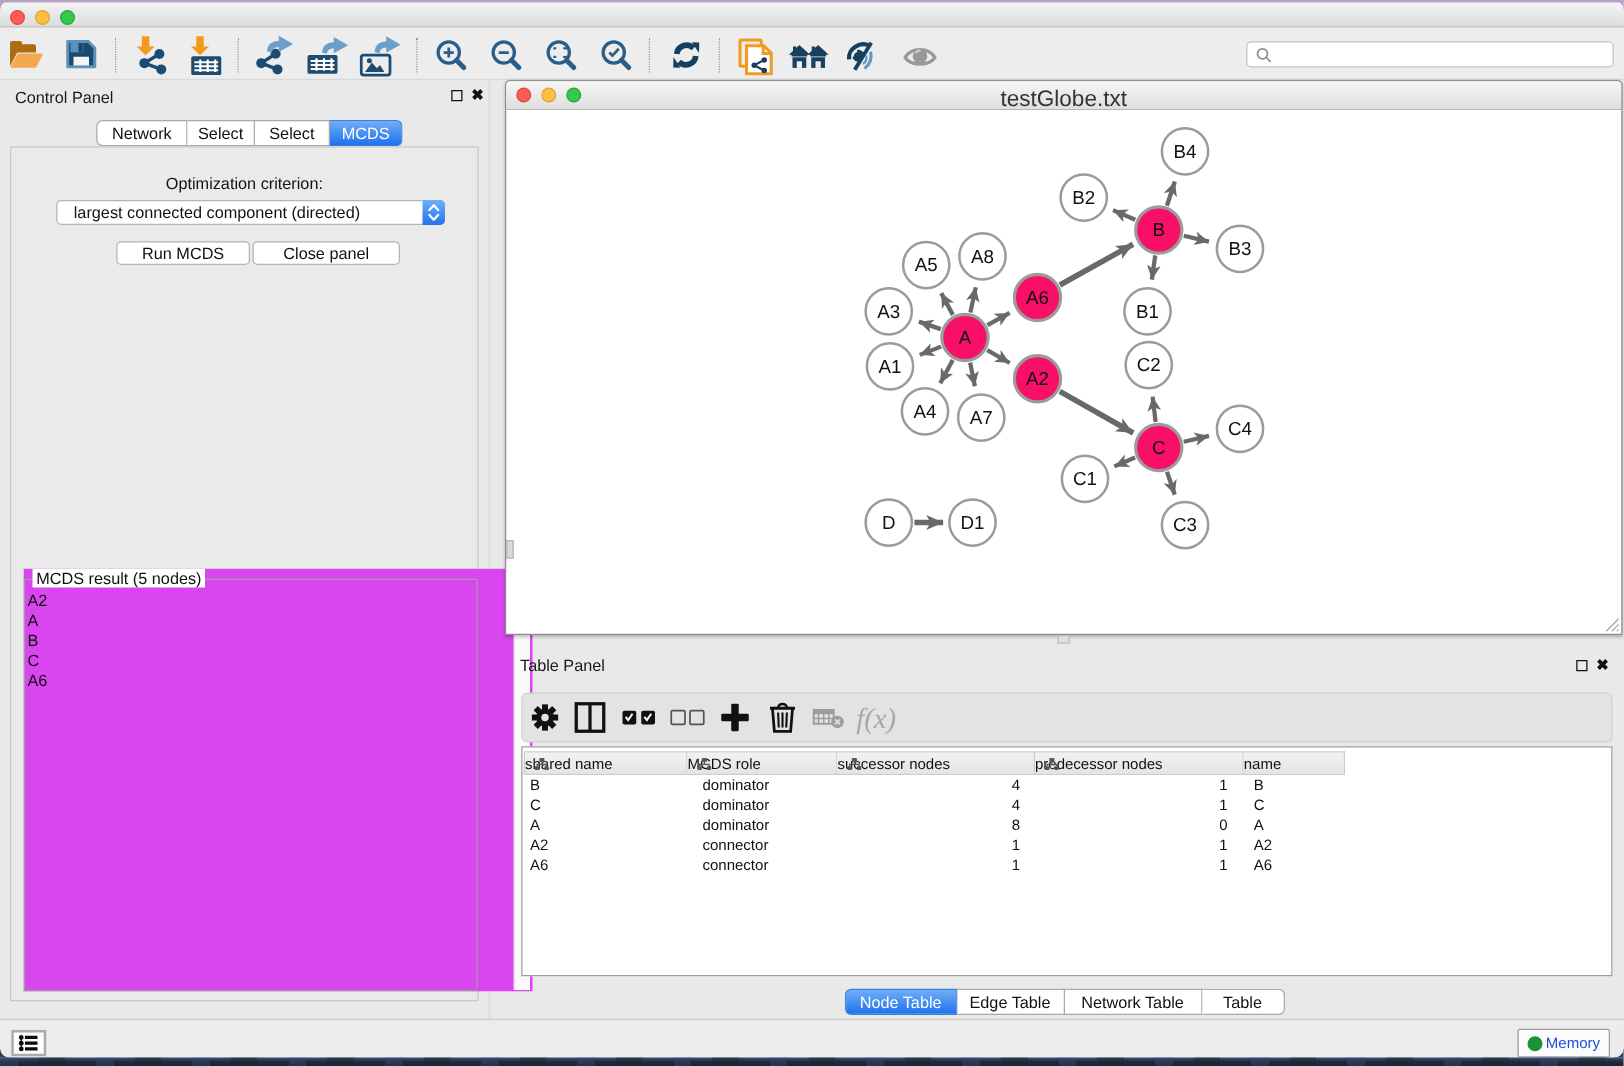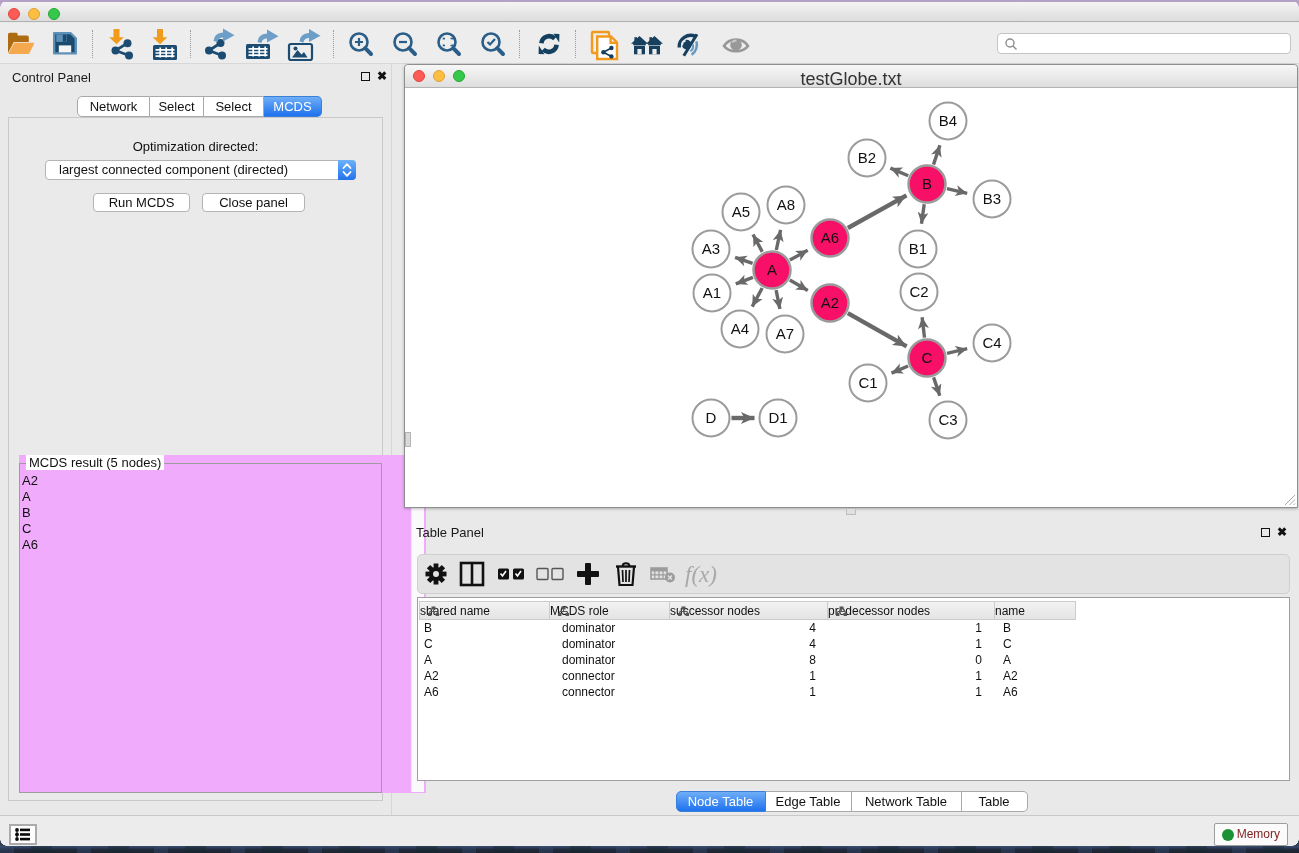--- a/index.html
+++ b/index.html
@@ -39,21 +39,21 @@
 #cp-body { position:absolute; left:8px; top:53px; width:375px; height:684px;
   border:1px solid #c9c9c9; background:#eaeaea; }
 #cp-body .optlbl { position:absolute; left:0; width:100%; top:21px; text-align:center; font-size:13px; color:#111;}
 #combo { position:absolute; left:36px; top:42px; width:311px; height:20px; background:#fff;
   border:1px solid #b4b4b4; border-radius:4px; font-size:13px; line-height:18px; padding-left:13px; color:#111;}
 #combo .step { position:absolute; right:-1px; top:-1px; width:18px; height:20px;
   background:linear-gradient(#6db1f9,#2273ec); border-radius:0 4px 4px 0; }
 .cpbtn { position:absolute; top:75px; height:19px; background:#fff; border:1px solid #b4b4b4;
   border-radius:4px; font-size:13px; text-align:center; line-height:17px; color:#111; }
 
-#mcds-list { position:absolute; left:10px; top:337px; width:407px; height:338px; background:#f0abfc; }
+#mcds-list { position:absolute; left:10px; top:337px; width:407px; height:338px; background:#d946ef; }
 #mcds-frame { position:absolute; left:0px; top:8px; width:363px; height:330px;
   border:1px solid #9d9d9d; }
 #mcds-legend { position:absolute; left:7px; top:0px; background:#fff; padding:0 3px;
   font-size:13px; color:#111; }
 #mcds-items { position:absolute; left:3px; top:18px; font-size:13px; color:#111; line-height:16px; }
 #mcds-scroll { position:absolute; right:2px; top:10px; width:13px; height:327px; background:#fafafa;
   border-left:1px solid #ebebeb; }
 
 #nw { position:absolute; left:404px; top:0px; width:894px; height:444px;
   background:#fff; border:1px solid #8e8e8e; border-radius:4px 4px 0 0;
@@ -78,21 +78,21 @@
 .tcell { position:absolute; }
 .num { text-align:right; }
 #tp-tabs { position:absolute; left:0; width:895px; top:271px; height:22px; text-align:center; }
 #tp-tabs .tgrp { display:inline-flex; }
 
 #status { position:absolute; left:0; top:815px; width:1299px; height:31px; background:#ececec;
   border-top:1px solid #c9c9c9; }
 #stbtn { position:absolute; left:9px; top:8px; width:28px; height:21px; background:#fdfdfd;
   border:2px solid #ababab; }
 #membtn { position:absolute; right:11px; top:7px; width:74px; height:23px; background:#fbfbfb;
-  border:1px solid #9e9e9e; border-radius:2px; font-size:12px; color:#7f1d1d; line-height:21px;
+  border:1px solid #9e9e9e; border-radius:2px; font-size:12px; color:#1d4ed8; line-height:21px;
   text-align:right; padding-right:7px; }
 #membtn i { position:absolute; left:7px; top:5px; width:12px; height:12px; border-radius:50%;
   background:#1d9135; }
 #wp-bottom { position:absolute; left:0; top:846px; width:1299px; height:7px;
   background:linear-gradient(#3a4f74,#232c3e 45%,#1a2230 100%); }
 #wp-bottom:before { content:""; position:absolute; inset:0;
   background:repeating-linear-gradient(90deg, rgba(60,80,120,0.35) 0 14px, rgba(0,0,0,0) 14px 31px, rgba(20,40,45,0.4) 31px 52px, rgba(0,0,0,0) 52px 77px); }
 
 .spoke { stroke:#696969; stroke-width:3.4; marker-end:url(#ah); }
 .thick { stroke:#696969; stroke-width:4.4; marker-end:url(#ah2); }
@@ -258,29 +258,29 @@
     <div class="ptitle">Control Panel</div>
     <div class="wbtn-max" style="left:361px"></div>
     <div class="wbtn-x" style="left:377px">✖</div>
     <div id="cp-tabs">
       <div class="tab first" style="width:73px;">Network</div>
         <div class="tab" style="width:54px;">Select</div>
         <div class="tab" style="width:60px;">Select</div>
         <div class="tab sel" style="width:58px;">MCDS</div>
     </div>
     <div id="cp-body">
-      <div class="optlbl">Optimization directed:</div>
+      <div class="optlbl">Optimization criterion:</div>
       <div id="combo">largest connected component (directed)
         <div class="step"><svg width="18" height="20" viewBox="0 0 18 20">
               <path d="M5.5 8 L9 4.2 L12.5 8" fill="none" stroke="#fff" stroke-width="1.8" stroke-linecap="round" stroke-linejoin="round"></path>
               <path d="M5.5 12 L9 15.8 L12.5 12" fill="none" stroke="#fff" stroke-width="1.8" stroke-linecap="round" stroke-linejoin="round"></path>
             </svg></div>
       </div>
-      <div class="cpbtn" style="left:84px; width:97px;">Run MCDS</div>
-      <div class="cpbtn" style="left:193px; width:103px;">Close panel</div>
+      <div class="cpbtn" style="left:84px; width:107px;">Run MCDS</div>
+      <div class="cpbtn" style="left:193px; width:118px;">Close panel</div>
       <div id="mcds-list">
         <div id="mcds-frame"></div>
         <div id="mcds-legend">MCDS result (5 nodes)</div>
         <div id="mcds-items">A2<br>A<br>B<br>C<br>A6</div>
         <div id="mcds-scroll"></div>
       </div>
     </div>
   </div>
   <div id="nw">
     <div id="nw-title">

